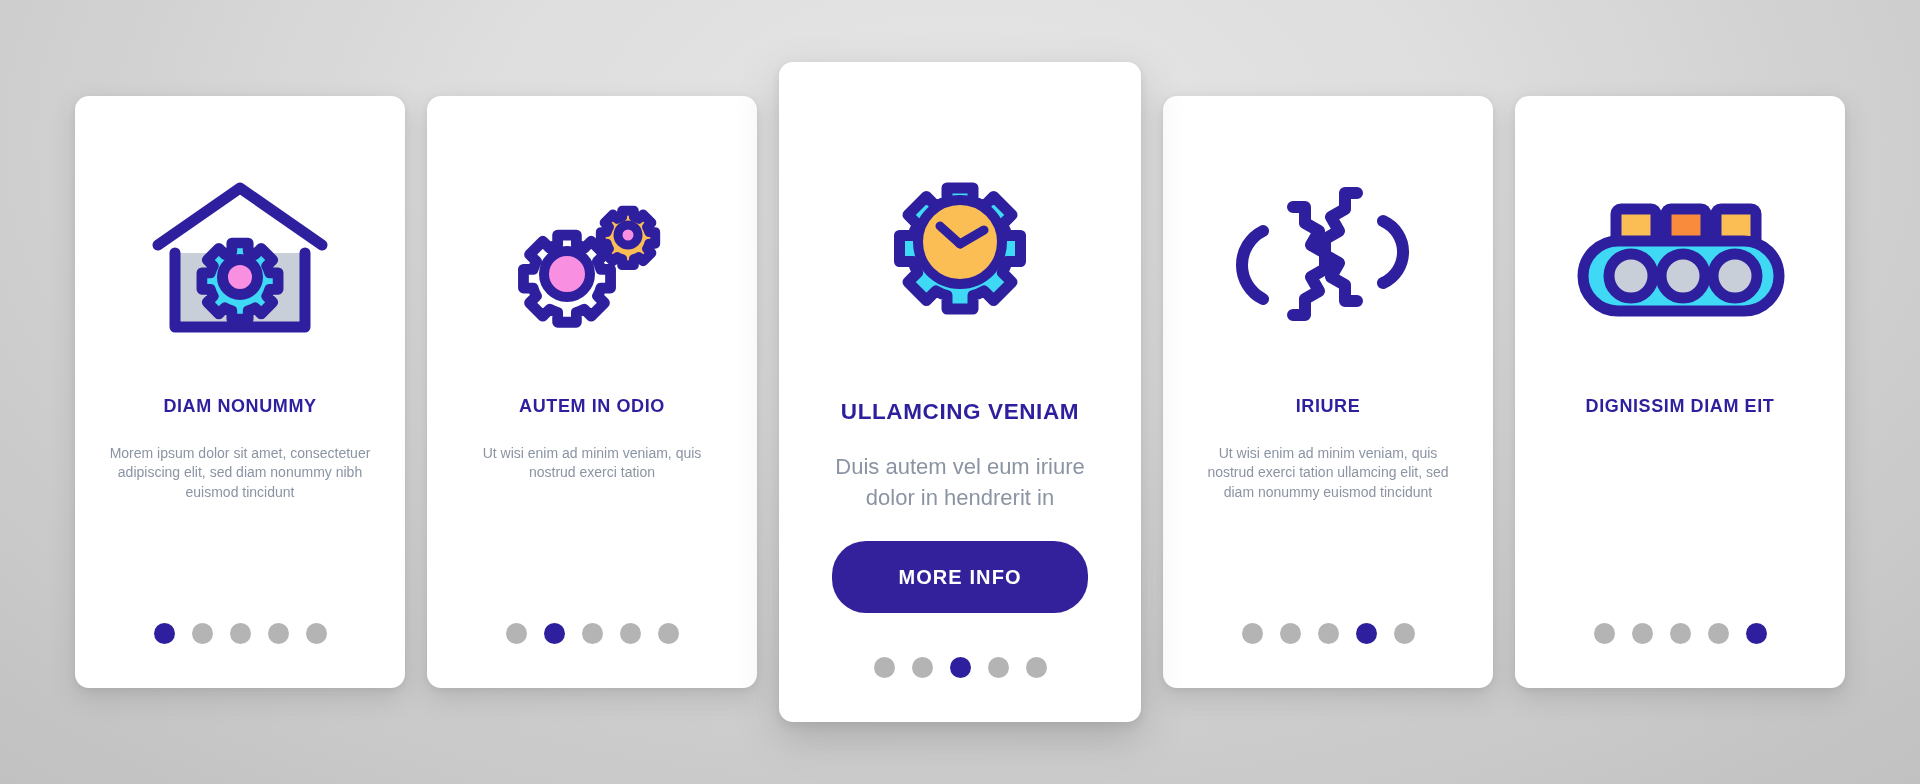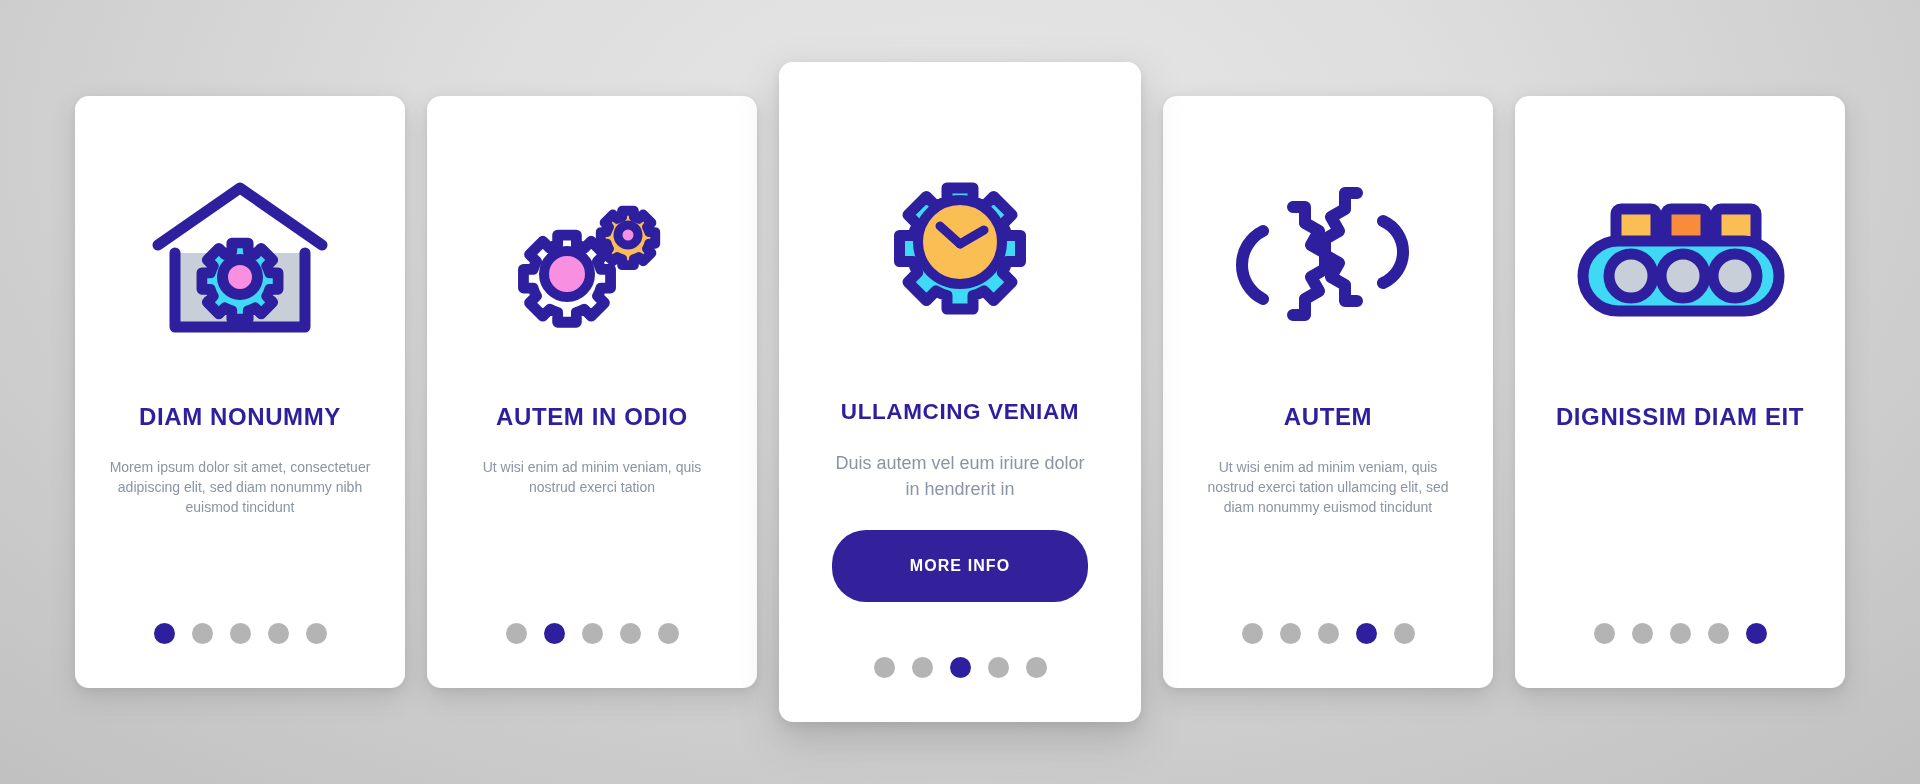--- a/index.html
+++ b/index.html
@@ -71,41 +71,41 @@
 
   .icon-wrap svg { display: block; }
 
   .card-title {
     color: #2e1f9e;
     font-weight: bold;
     letter-spacing: 0.6px;
     text-align: center;
     line-height: 1.2;
   }
-  .card.side .card-title { font-size: 24px; margin-top: 17px; }
+  .card.side .card-title { font-size: 18px; margin-top: 10px; }
   .card.featured .card-title { font-size: 22.5px; margin-top: 6px; }
 
   .card-body {
     color: #8b94a3;
     text-align: center;
     line-height: 1.42;
   }
   .card.side .card-body { font-size: 14px; margin-top: 26px; width: 262px; }
-  .card.featured .card-body { font-size: 18px; margin-top: 26px; width: 262px; }
+  .card.featured .card-body { font-size: 22px; margin-top: 26px; width: 262px; }
 
   .cta {
     margin-top: 28px;
     width: 256px;
     height: 72px;
     border: none;
     border-radius: 34px;
     background: #33219b;
     color: #ffffff;
     font-family: "Liberation Sans", sans-serif;
-    font-size: 16px;
+    font-size: 20px;
     font-weight: bold;
     letter-spacing: 1.1px;
     cursor: pointer;
     display: flex;
     align-items: center;
     justify-content: center;
   }
 
   .dots {
     position: absolute;
@@ -218,21 +218,21 @@
           <g fill="none" stroke="#2e1f9e" stroke-width="12" stroke-linecap="round" stroke-linejoin="round">
 
             <path d="M60 38 l12 0 l0 16 l14 8 l-8 14 l14 8 l0 16 l-14 8 l8 14 l-14 8 l0 16 l-12 0"></path>
             <path d="M30 62 a38 38 0 0 0 0 68"></path>
 
             <path d="M124 24 l-12 0 l0 16 l-14 8 l8 14 l-14 8 l0 16 l14 8 l-8 14 l14 8 l0 16 l12 0"></path>
             <path d="M150 52 a34 34 0 0 1 0 62"></path>
           </g>
         </svg>
       </div>
-      <div class="card-title">AUTEM</div>
+      <div class="card-title">IRIURE</div>
       <div class="card-body">Ut wisi enim ad minim veniam, quis nostrud exerci tation ullamcing elit, sed diam nonummy euismod tincidunt</div>
       <div class="spacer"></div>
       <div class="dots">
         <span class="dot"></span>
         <span class="dot"></span>
         <span class="dot"></span>
         <span class="dot active"></span>
         <span class="dot"></span>
       </div>
     </div>

